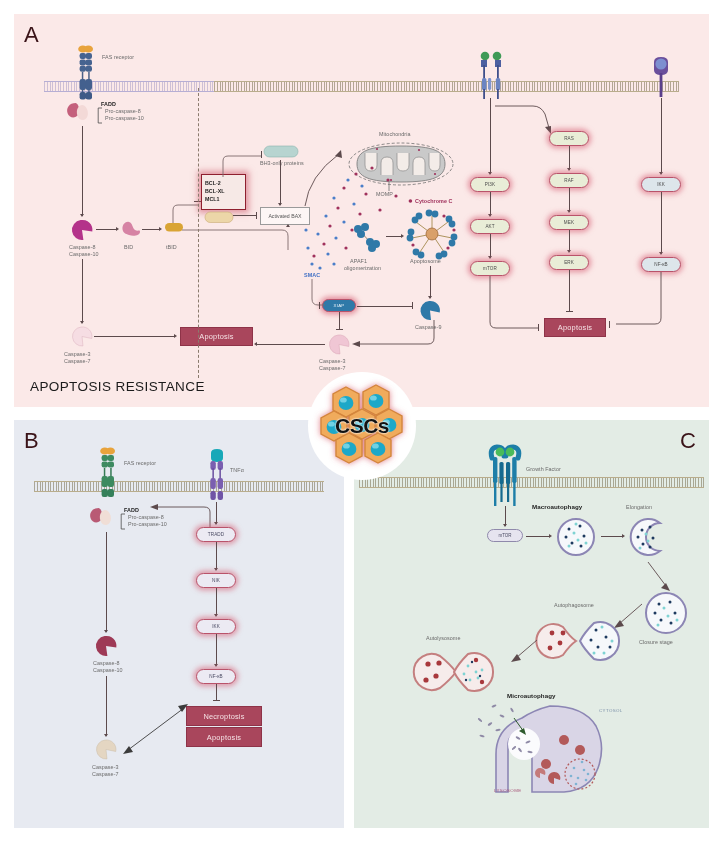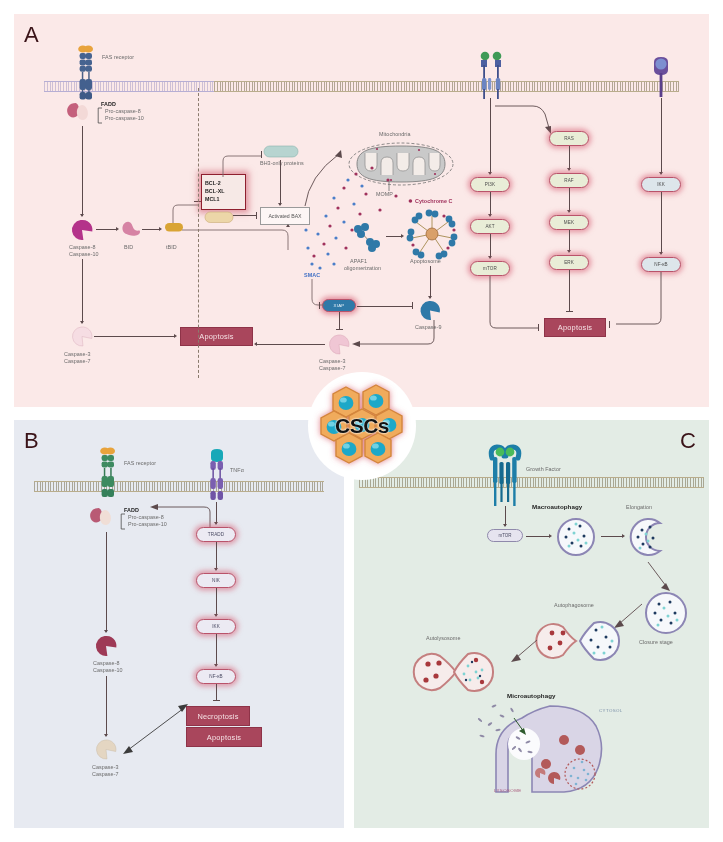--- a/index.html
+++ b/index.html
@@ -539,20 +539,21 @@
     <div class="node blue" style="left:627px; top:163px; width:40px; height:15px;">IKK</div>
     <div class="conn vline" style="left:647px; top:178px; height:62px;"></div>
     <div class="arrowhead ah-down" style="left:644.6px; top:238px;"></div>
     <div class="node blue" style="left:627px; top:243px; width:40px; height:15px;">NF-κB</div>
 
     <svg style="position:absolute; left:596px; top:258px;" width="56" height="60">
       <path d="M51 0 L51 46 Q51 52 45 52 L6 52" fill="none" stroke="#5c4a4c" stroke-width="0.9"></path>
     </svg>
     <div class="inhibit inh-h" style="left:595px; top:306.5px;"></div>
 
+    <div class="panel-caption" style="left:16px; top:365px;">APOPTOSIS RESISTANCE</div>
   </div>
 
   <div class="panel" id="panel-b">
 
     <div class="panel-letter" style="left:10px; top:8px;">B</div>
 
     <div class="membrane" style="left:20px; top:60px; width:290px; height:14px;">
       <div class="mem-line" style="top:0.5px; background:#b9ad8c;"></div>
       <div class="mem-band" style="top:1.5px; height:9px;"></div>
       <div class="mem-line" style="top:11px; background:#b9ad8c;"></div>
@@ -619,21 +620,21 @@
     <div class="conn vline" style="left:202px; top:168px; height:28px;"></div>
     <div class="arrowhead ah-down" style="left:199.6px; top:194px;"></div>
     <div class="node lav" style="left:182px; top:199px; width:40px; height:15px;">IKK</div>
     <div class="conn vline" style="left:202px; top:214px; height:32px;"></div>
     <div class="arrowhead ah-down" style="left:199.6px; top:244px;"></div>
     <div class="node lav" style="left:182px; top:249px; width:40px; height:15px;">NF-κB</div>
 
     <div class="conn vline" style="left:202px; top:264px; height:17px;"></div>
     <div class="inhibit inh-v" style="left:198.5px; top:280px;"></div>
 
-    <div class="redbox" style="left:172px; top:286px; width:64px; height:20px;">Necroptosis</div>
+    <div class="redbox" style="left:172px; top:286px; width:76px; height:20px;">Necroptosis</div>
     <div class="redbox" style="left:172px; top:307px; width:76px; height:20px;">Apoptosis</div>
 
     <div class="conn vline" style="left:92px; top:112px; height:100px;"></div>
     <div class="arrowhead ah-down" style="left:89.6px; top:210px;"></div>
 
     <div class="recept" style="left:80px; top:215px;">
       <svg width="25" height="22" viewBox="0 0 25 22">
         <path d="M12 1 A10 10 0 1 0 12 21 L12 11 L22 14 A10 10 0 0 0 12 1Z" fill="#9e3a56" transform="rotate(-8 12 11)"></path>
       </svg>
     </div>

